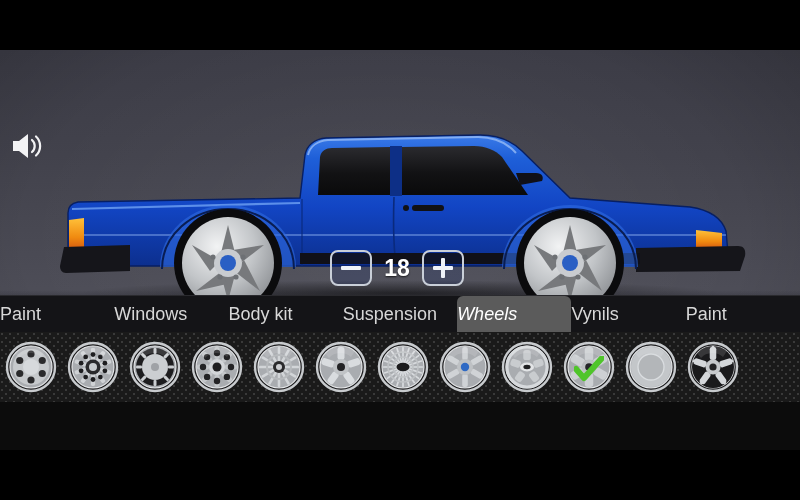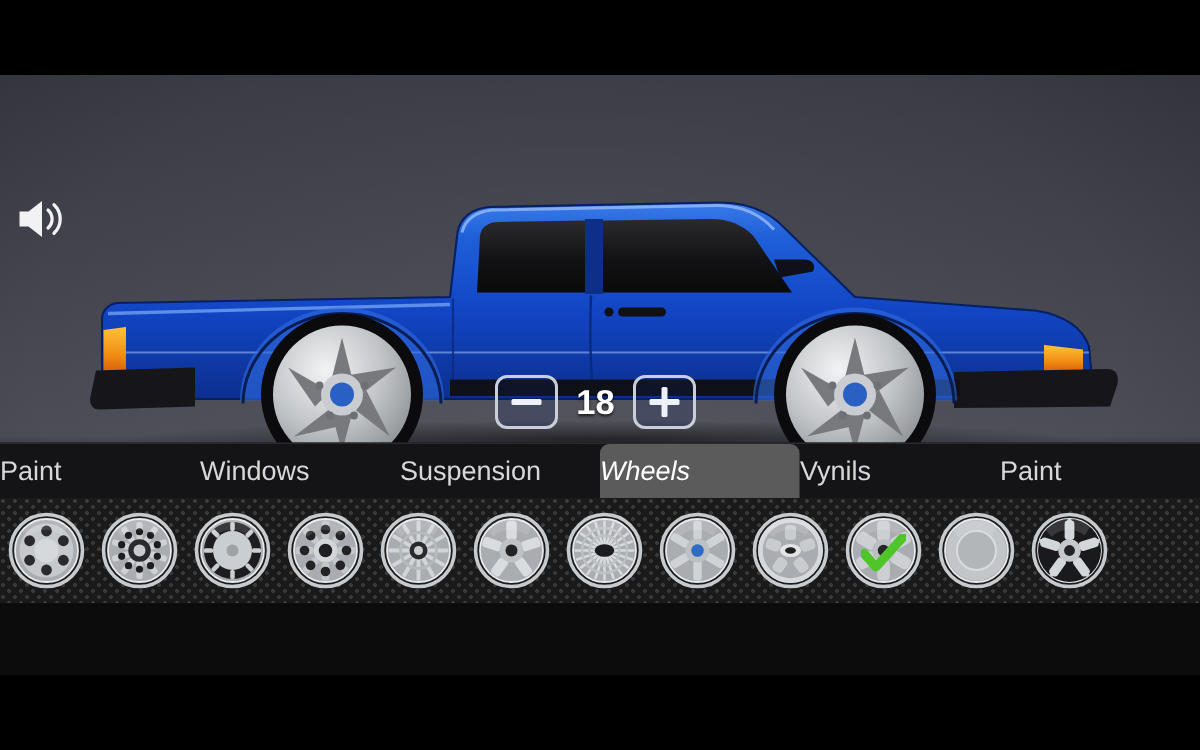--- a/index.html
+++ b/index.html
@@ -235,20 +235,23 @@
   </div>
 
   <div id="tabs">
       <div class="tab">
         <span>Paint</span>
       </div>
       <div class="tab">
         <span>Windows</span>
       </div>
       <div class="tab">
+        <span>Body kit</span>
+      </div>
+      <div class="tab">
         <span>Suspension</span>
       </div>
       <div class="tab active">
         <span>Wheels</span>
       </div>
       <div class="tab">
         <span>Vynils</span>
       </div>
       <div class="tab">
         <span>Paint</span>

